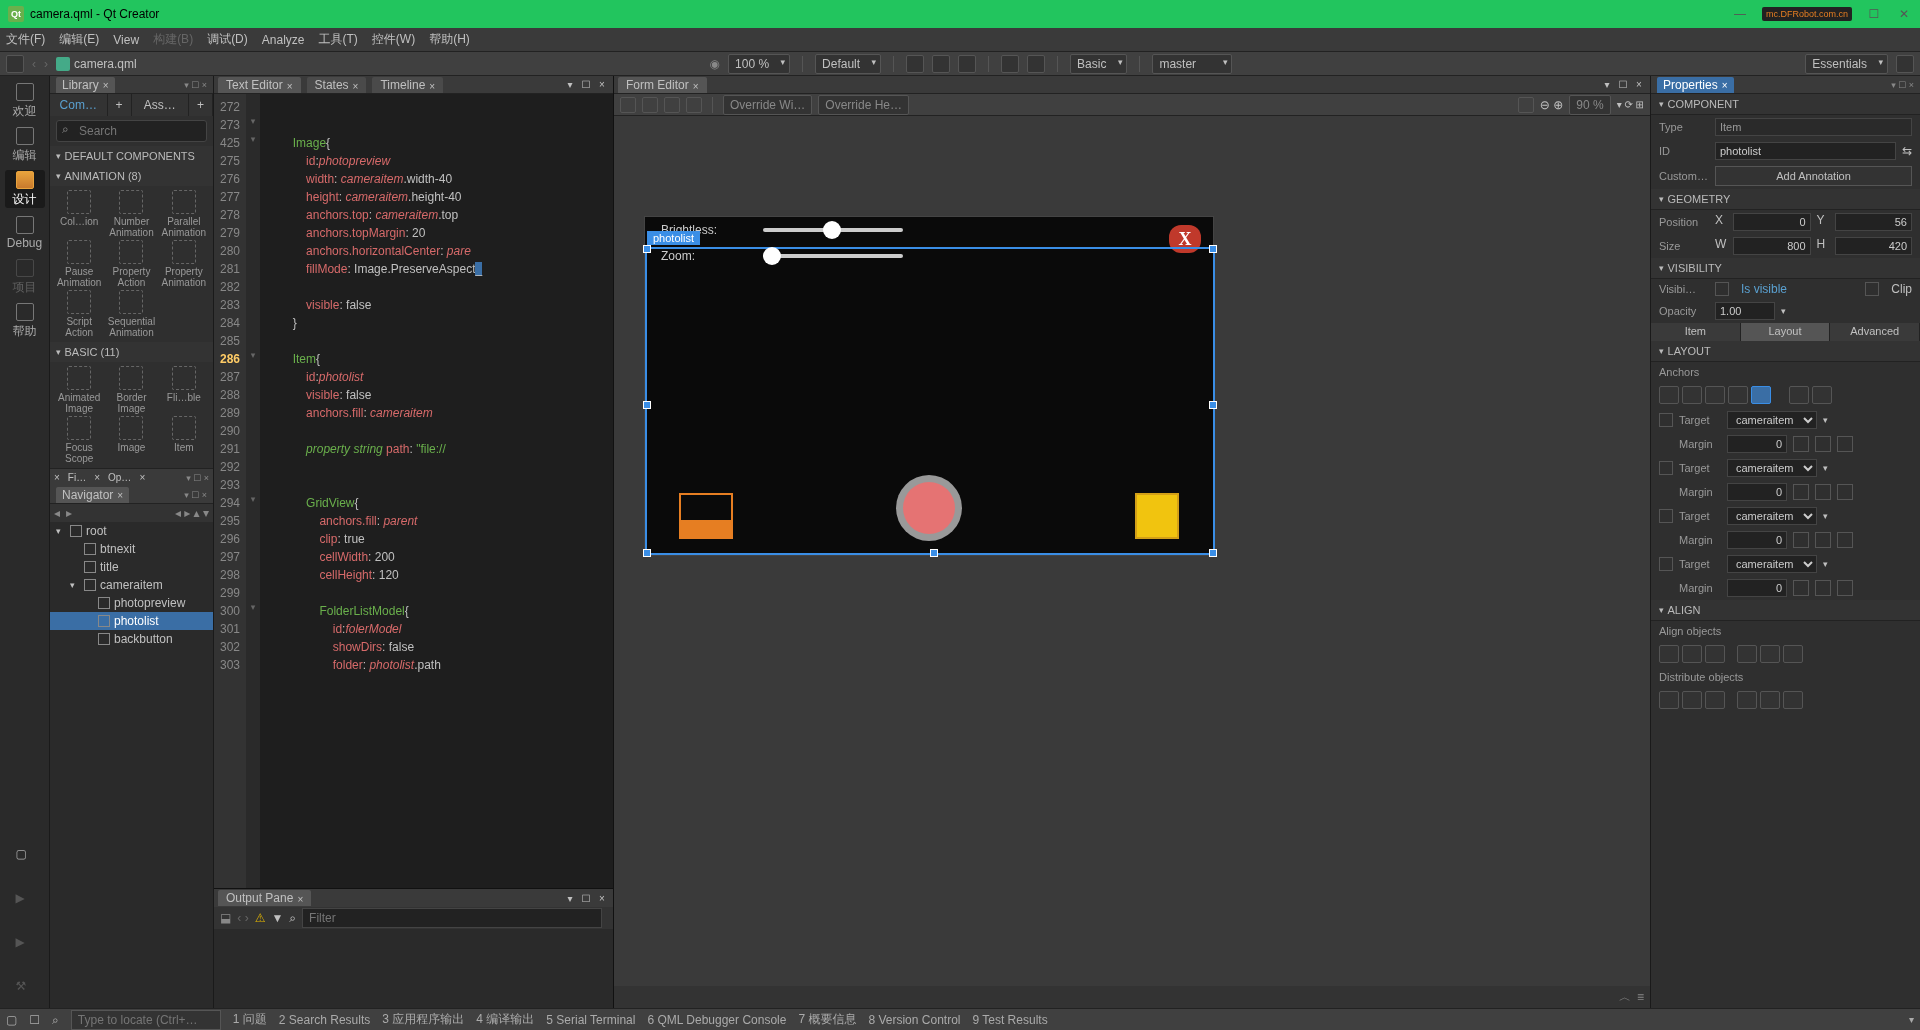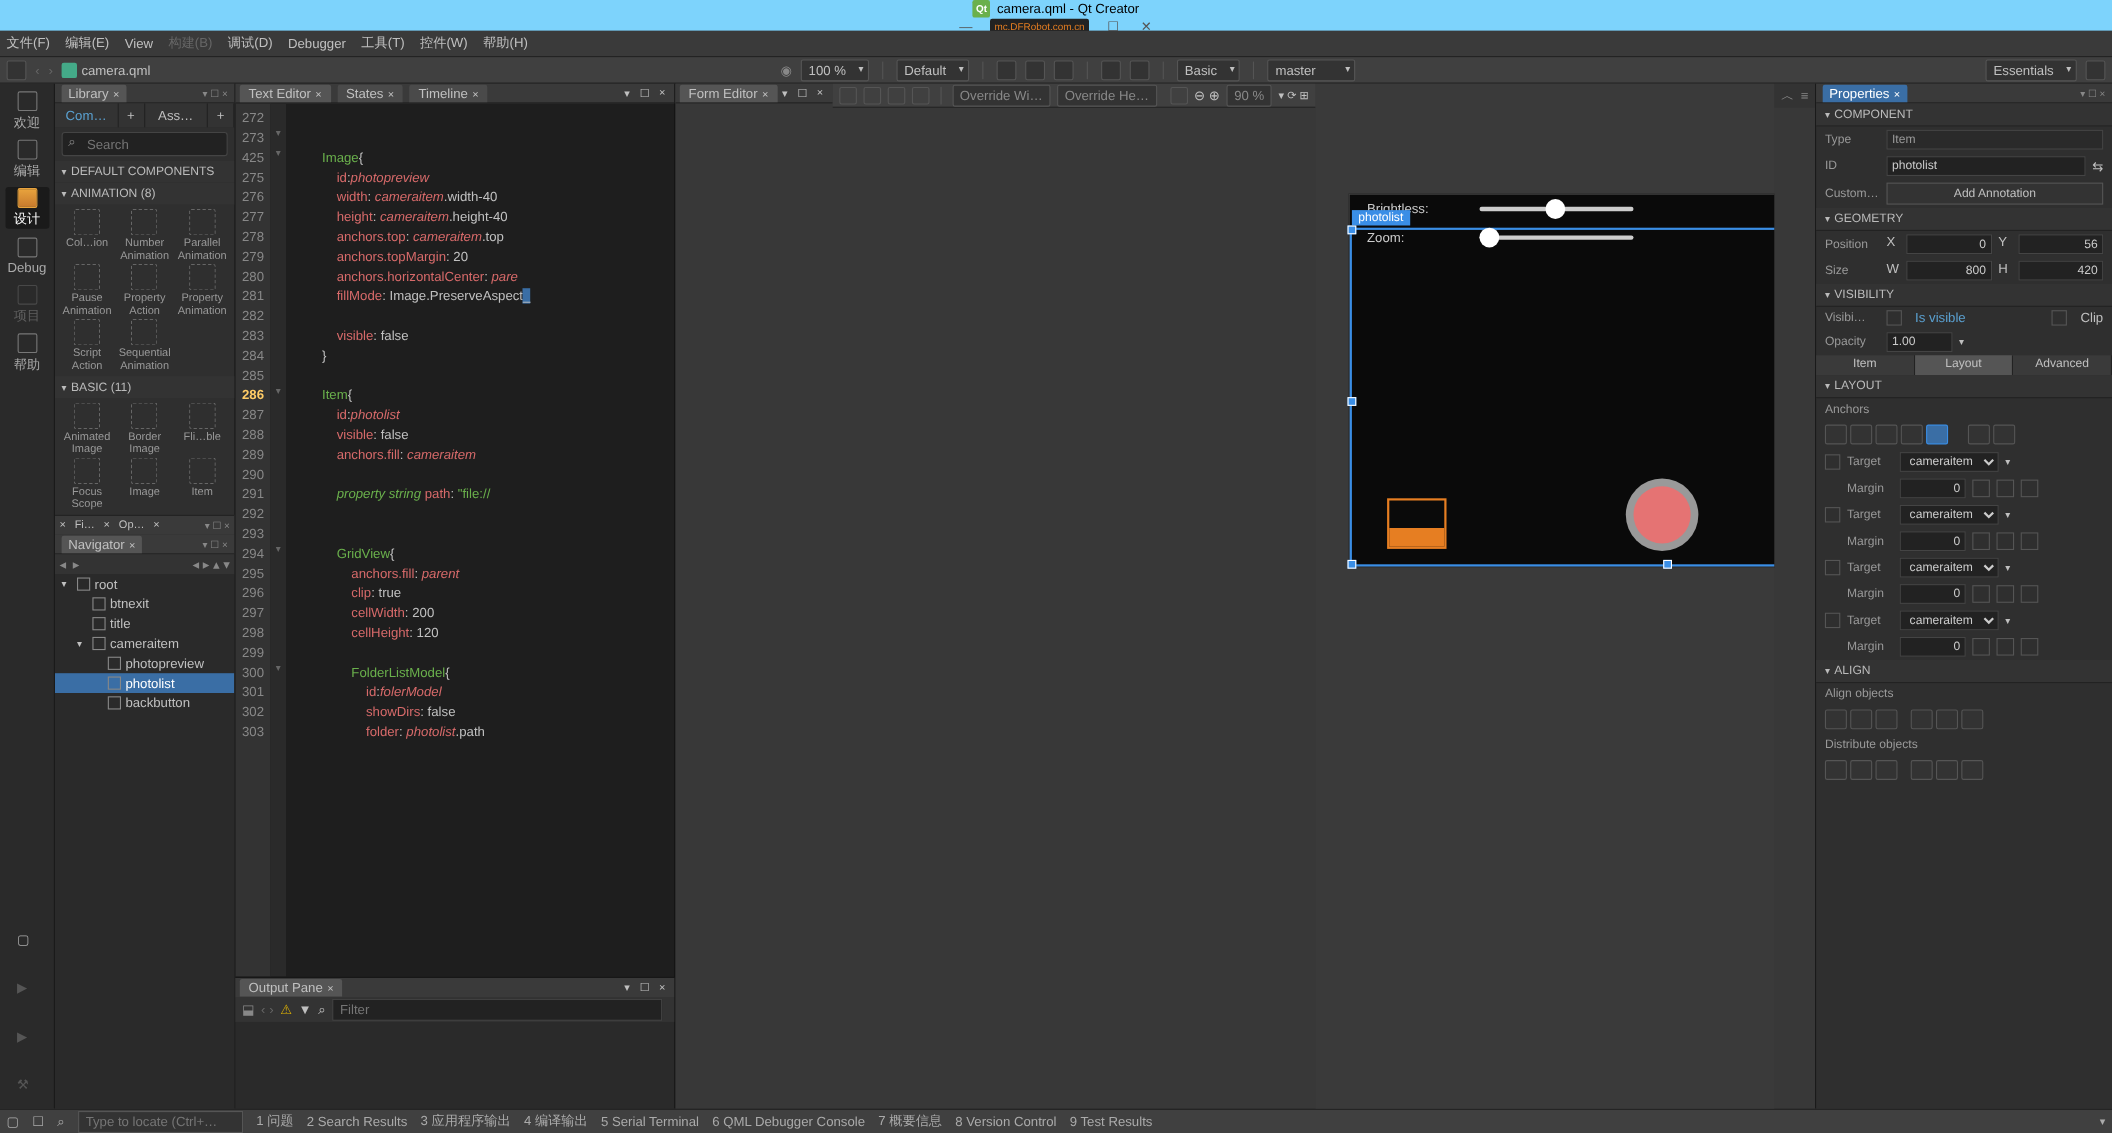--- a/index.html
+++ b/index.html
@@ -1,17 +1,17 @@
 <!DOCTYPE html>
 <html><head>
 <meta charset="utf-8">
 <style>
 * { margin:0; padding:0; box-sizing:border-box; font-family:"Segoe UI",Arial,sans-serif; font-size:12px; }
 body { background:#2b2b2b; color:#c0c0c0; width:1920px; height:1030px; overflow:hidden; display:flex; flex-direction:column; }
-.titlebar { background:#7dd3fc; color:#000; height:28px; display:flex; align-items:center; padding:0 8px; justify-content:space-between;flex-direction:column; }
+.titlebar { background:#22c55e; color:#000; height:28px; display:flex; align-items:center; padding:0 8px; justify-content:space-between; }
 .titlebar .icon-box { width:16px; height:16px; background:#6ab04c; margin-right:6px; border-radius:2px; font-size:9px; color:#fff; display:flex; align-items:center; justify-content:center; font-weight:bold;}
 .titlebar-left { display:flex; align-items:center; }
 .titlebar-right { display:flex; gap:14px; align-items:center; }
 .win-btn { width:16px; height:16px; display:flex; align-items:center; justify-content:center; cursor:pointer; color:#555;}
 .menubar { background:#3a3a3a; height:24px; display:flex; align-items:center; padding:0 6px; gap:14px; border-bottom:1px solid #222;}
 .menubar span { cursor:pointer; }
 .menubar span.disabled { color:#666; }
 .toolbar2 { background:#404040; height:24px; display:flex; align-items:center; padding:0 6px; gap:8px; border-bottom:1px solid #222;}
 .tb-btn { width:18px; height:18px; border:1px solid #555; border-radius:2px; background:#333; cursor:pointer;}
 .tb-sep { width:1px; height:16px; background:#555; margin:0 4px;}
@@ -65,21 +65,21 @@
 .gutter .hl { color:#ffcc66; font-weight:bold;}
 .foldcol { width:14px; background:#2a2a2a; padding:4px 0;}
 .foldcol .fl { height:18px; font-size:9px; text-align:center; color:#666;}
 .code { flex:1; padding:4px 6px; white-space:pre; overflow:hidden;}
 .code .cl { height:18px; line-height:18px;}
 .kw { color:#6ab04c; font-style:italic;}
 .prop { color:#d76a6a;}
 .id { color:#d76a6a; font-style:italic;}
 .type { color:#6ab04c;}
 .str { color:#6ab04c;}
-.form-pane { flex:1; display:flex; flex-direction:row; background:#383838;}
+.form-pane { flex:1; display:flex; flex-direction:column; background:#383838;}
 .form-tabs { height:18px; background:#3a3a3a; display:flex; align-items:center; padding:0 4px; border-bottom:1px solid #222;}
 .form-toolbar { height:22px; background:#404040; display:flex; align-items:center; padding:0 6px; gap:6px; border-bottom:1px solid #222;}
 .form-toolbar .ftb { width:16px; height:16px; border:1px solid #555; cursor:pointer; border-radius:2px;}
 .form-toolbar .ftxt { background:#333; padding:2px 6px; border:1px solid #555; border-radius:2px; color:#888;}
 .canvas-wrap { flex:1; position:relative; background:#3a3a3a; overflow:hidden;}
 .phone-frame { position:absolute; left:30px; top:100px; width:570px; height:340px; background:#0a0a0a; border:1px solid #444;}
 .phone-title { text-align:center; font-size:24px; color:#ddd; padding:8px; font-family:serif; letter-spacing:2px;}
 .close-x { position:absolute; right:12px; top:8px; width:32px; height:28px; background:#c0392b; border-radius:12px; color:#fff; display:flex; align-items:center; justify-content:center; font-weight:bold; font-size:18px; font-family:serif;}
 .slider-row { display:flex; align-items:center; gap:12px; padding:6px 16px; color:#ccc; font-family:serif; font-size:15px;}
 .slider-row label { width:90px;}
@@ -137,21 +137,21 @@
     <span class="win-btn">✕</span>
   </div>
 </div>
 
 <div class="menubar">
   <span>文件(F)</span>
   <span>编辑(E)</span>
   <span>View</span>
   <span class="disabled">构建(B)</span>
   <span>调试(D)</span>
-  <span>Debugger</span>
+  <span>Analyze</span>
   <span>工具(T)</span>
   <span>控件(W)</span>
   <span>帮助(H)</span>
 </div>
 
 <div class="toolbar2">
   <div class="tb-btn"></div>
   <span style="color:#666">‹</span>
     <span style="color:#666">›</span>
   <div class="filename">

